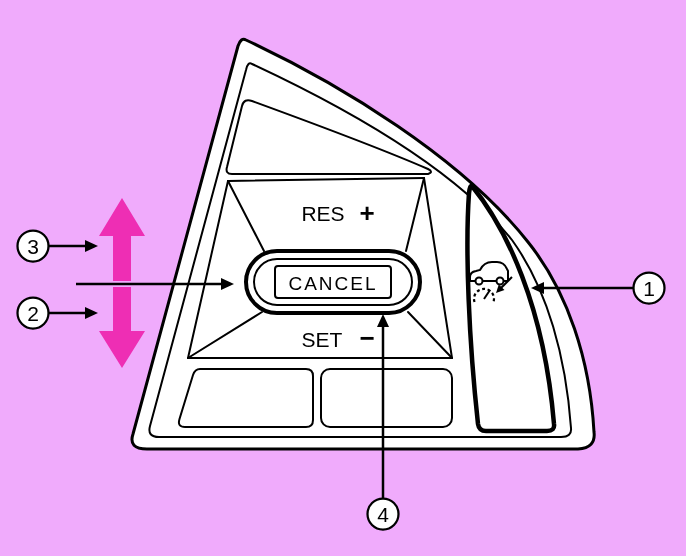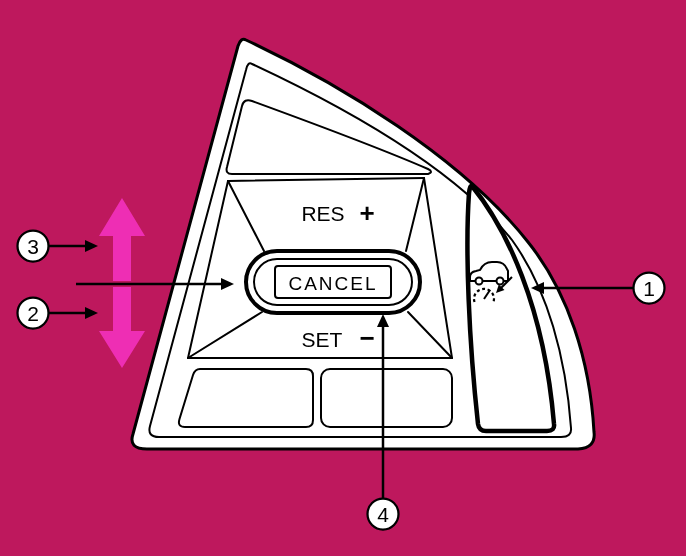--- a/index.html
+++ b/index.html
@@ -4,21 +4,21 @@
 <style>
   html, body {
     margin: 0;
     padding: 0;
     background: #ffffff;
   }
   .stage {
     position: relative;
     width: 686px;
     height: 556px;
-    background: #be185d;
+    background: #f0abfc;
     overflow: hidden;
     font-family: "Liberation Sans", "DejaVu Sans", sans-serif;
   }
   svg text {
     font-family: "Liberation Sans", "DejaVu Sans", sans-serif;
     fill: #000000;
   }
   .label { font-size: 21px; }
   .sign  { font-size: 26px; font-weight: 700; }
   .cancel-text { font-size: 19px; letter-spacing: 2px; }

